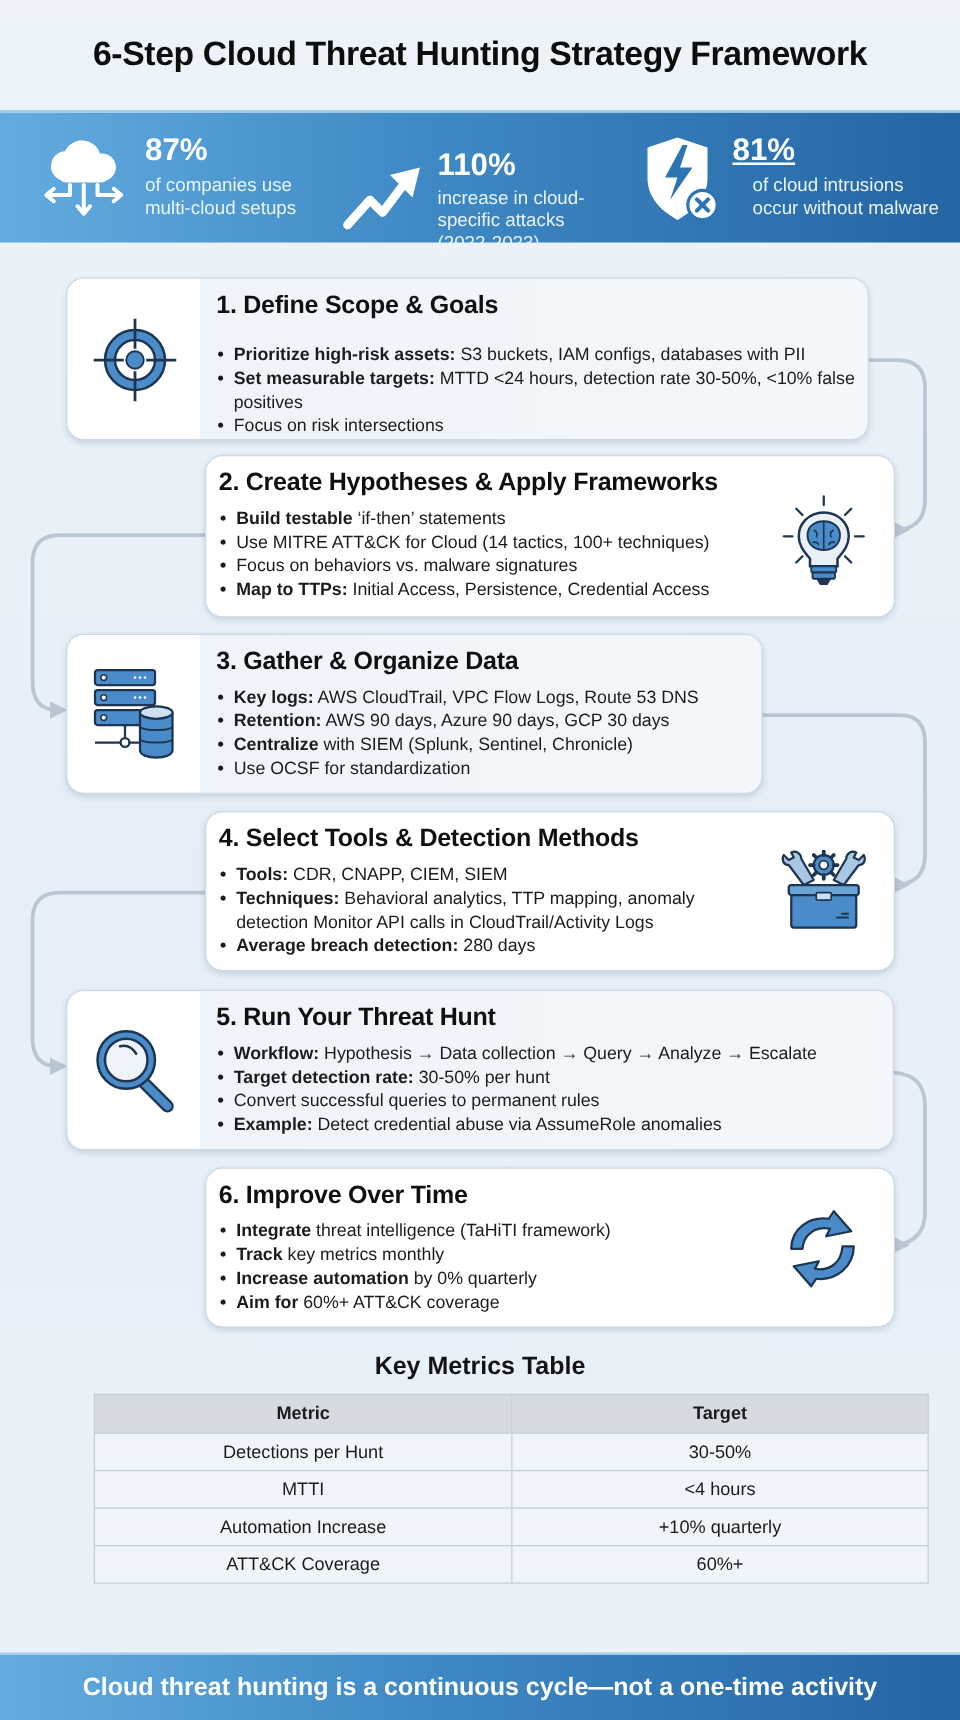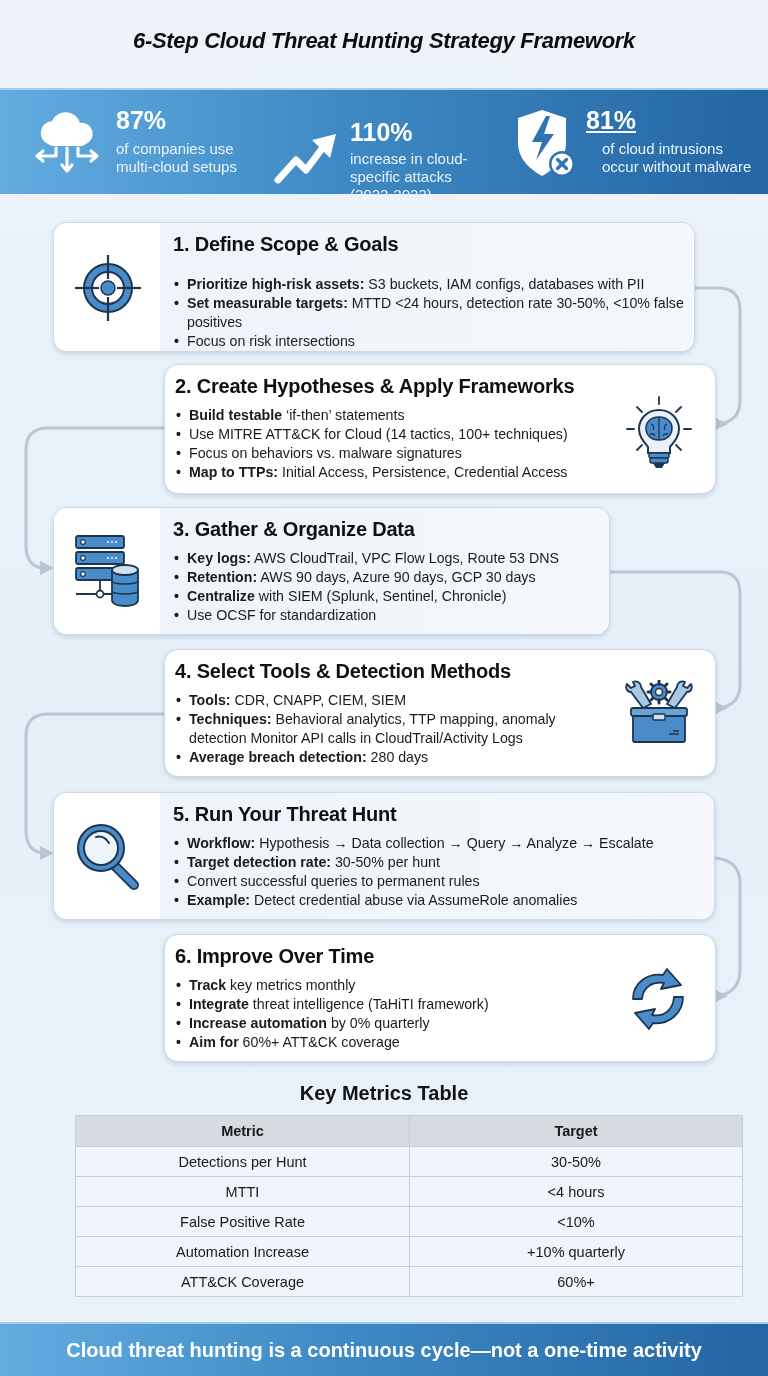--- a/index.html
+++ b/index.html
@@ -6,23 +6,22 @@
   html, body { width: 768px; height: 1376px; }
   body {
     font-family: "Liberation Sans", "DejaVu Sans", sans-serif;
     background: linear-gradient(180deg, #edf3f9 0%, #e6eff8 50%, #eaf2f9 100%);
     color: #141414;
     position: relative;
     overflow: hidden;
   }
   .title {
     position: absolute; left: 0; top: 28px; width: 768px;
-    text-align: center; font-size: 22px; font-weight: bold; letter-spacing: -0.3px;
+    text-align: center; font-size: 27px; font-weight: bold; letter-spacing: -0.3px;
     color: #0d0d0d;
-    font-style: italic;
   }
   .stats-band {
     position: absolute; left: 0; top: 88px; width: 768px; height: 106px;
     background: linear-gradient(90deg, #62ace0 0%, #3e89c4 45%, #2465a3 100%);
     border-top: 2px solid #a5cdea;
   }
   .stat { position: absolute; top: 0; height: 106px; color: #fff; }
   .stat .icon { position: absolute; }
   .stat .num { position: absolute; font-size: 25px; font-weight: bold; }
   .stat .desc { position: absolute; font-size: 15px; line-height: 18px; color: #eaf4fc; }
@@ -283,22 +282,22 @@
       <li><b>Target detection rate:</b><span> 30-50% per hunt</span></li>
       <li><b></b><span>Convert successful queries to permanent rules</span></li>
       <li><b>Example:</b><span> Detect credential abuse via AssumeRole anomalies</span></li>
     </ul>
   </div>
 </div>
 
 <div class="card" style="left:164px;top:934px;width:552px;height:128px;padding:10px 0 0 10px;">
   <h2>6. Improve Over Time</h2>
   <ul>
+    <li><b>Integrate</b><span> threat intelligence (TaHiTI framework)</span></li>
     <li><b>Track</b><span> key metrics monthly</span></li>
-    <li><b>Integrate</b><span> threat intelligence (TaHiTI framework)</span></li>
     <li><b>Increase automation</b><span> by 0% quarterly</span></li>
     <li><b>Aim for</b><span> 60%+ ATT&amp;CK coverage</span></li>
   </ul>
   <svg style="position:absolute;left:458px;top:32px;" width="70" height="66" viewBox="0 0 70 66">
     <path d="M10 32 C10 16 24 6 40 8 L44 2 L58 18 L38 22 L41 16 C30 14 20 20 19 32 Z" fill="#4a8cc9" stroke="#1d3550" stroke-width="1.8" stroke-linejoin="round"></path>
     <path d="M60 30 C60 46 46 58 30 56 L26 62 L12 46 L32 42 L29 48 C40 50 50 44 51 30 Z" fill="#4a8cc9" stroke="#1d3550" stroke-width="1.8" stroke-linejoin="round"></path>
   </svg>
 </div>
 
 <div class="table-title">Key Metrics Table</div>
@@ -312,24 +311,20 @@
   <tbody>
     <tr>
         <td>Detections per Hunt</td>
         <td>30-50%</td>
       </tr>
     <tr>
         <td>MTTI</td>
         <td>&lt;4 hours</td>
       </tr>
     <tr>
-        <td>False Positive Rate</td>
-        <td>&lt;10%</td>
-      </tr>
-    <tr>
         <td>Automation Increase</td>
         <td>+10% quarterly</td>
       </tr>
     <tr>
         <td>ATT&amp;CK Coverage</td>
         <td>60%+</td>
       </tr>
   </tbody>
 </table>
 

